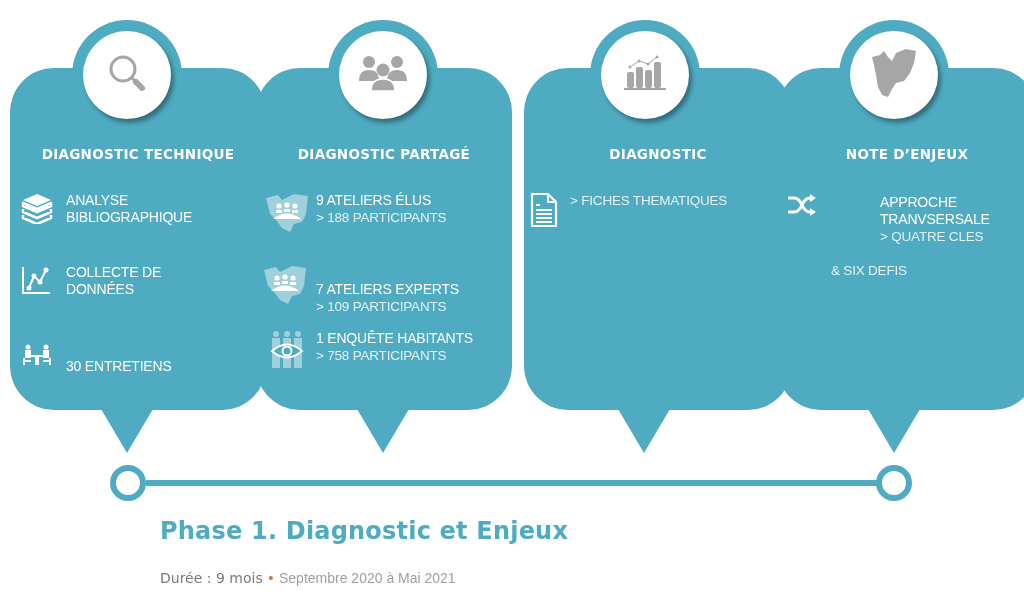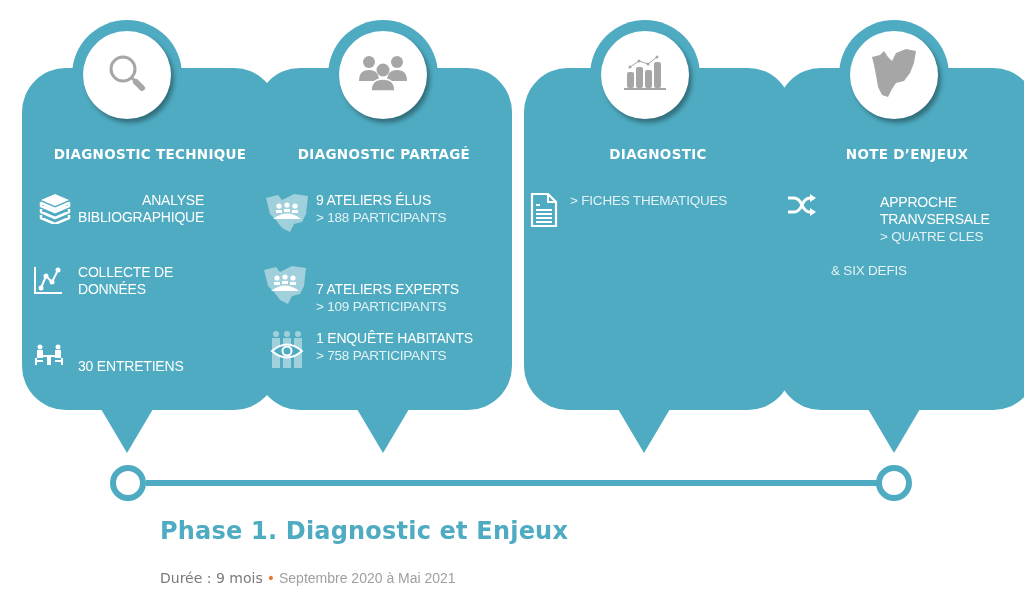--- a/index.html
+++ b/index.html
@@ -89,24 +89,24 @@
     color: #8a8a8a;
     white-space: nowrap;
   }
   .duration .dlabel { font-weight: normal; color: #7a7a7a; }
   .duration .sep { color: #e07b39; margin: 0 4px; }
   .duration .dates { font-family: "Liberation Sans", sans-serif; color: #a0a0a0; font-weight: normal; }
 </style>
 </head>
 <body>
 
-<div class="card" style="left:22px; width:256px;">
+<div class="card" style="left:10px; width:256px;">
   <div class="card-title">DIAGNOSTIC TECHNIQUE</div>
 
-  <div class="item" style="left:10px; top:124px;text-align:right;">
+  <div class="item" style="left:10px; top:124px;">
     <span class="ic" style="width:40px;">
       <svg width="34" height="32" viewBox="0 0 34 32">
         <path d="M3 8 L17 2 L31 8 L17 14 Z" fill="#fff"></path>
         <path d="M3 11 L3 14 L17 20 L31 14 L31 11 L17 17 Z" fill="none" stroke="#fff" stroke-width="2.5" stroke-linejoin="round"></path>
         <path d="M3 17 L3 20 L17 26 L31 20 L31 17" fill="none" stroke="#fff" stroke-width="2.5" stroke-linejoin="round"></path>
         <path d="M3 23 L3 26 L17 32 L31 26 L31 23" fill="none" stroke="#fff" stroke-width="2.5" stroke-linejoin="round"></path>
       </svg>
     </span>
     <span class="txt" style="margin-left:6px;">
       <span class="main">ANALYSE</span>

